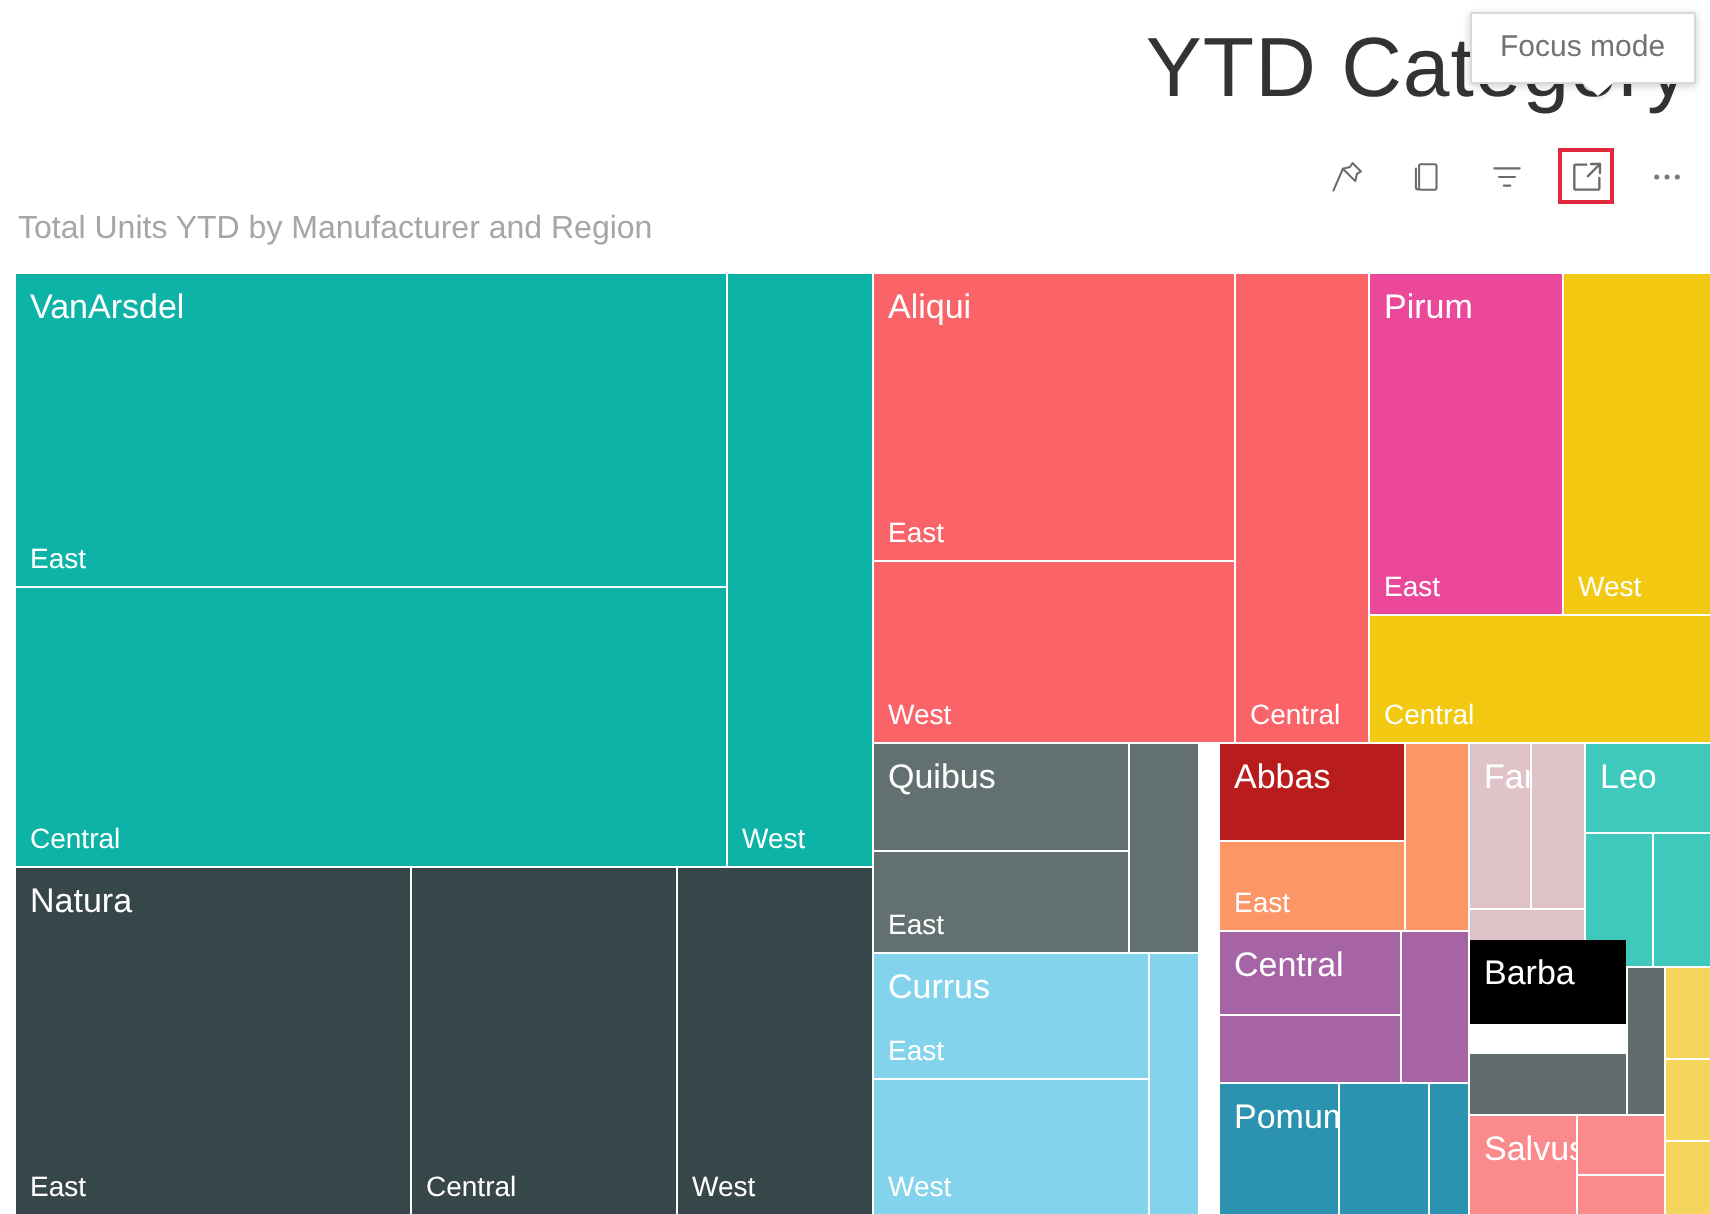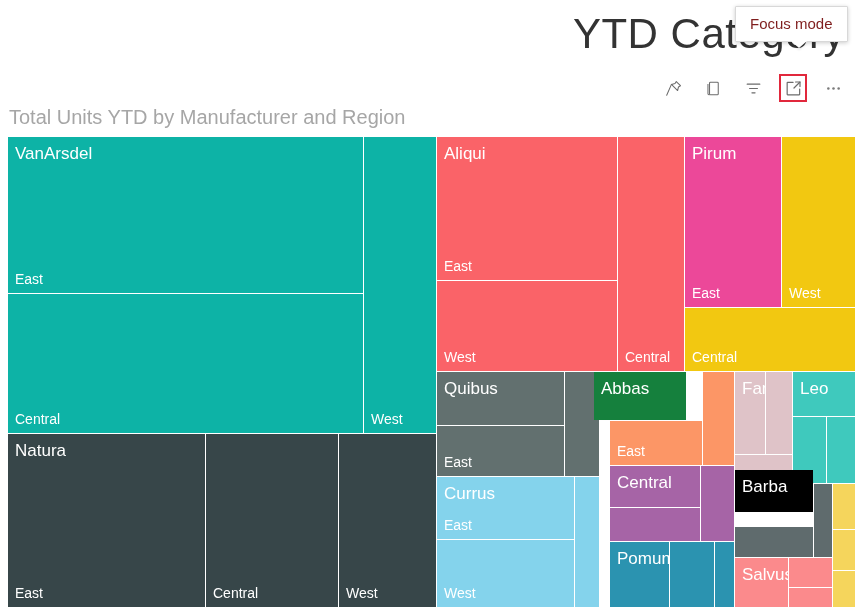--- a/index.html
+++ b/index.html
@@ -34,21 +34,21 @@
   
   #focus-tooltip {
     position: absolute;
     left: 735px;
     top: 6px;
     background: #ffffff;
     border: 1px solid #d8d8d8;
     box-shadow: 0 1px 4px rgba(0,0,0,0.20);
     padding: 8px 14px 9px 14px;
     font-size: 15px;
-    color: #7f1d1d;
+    color: #737373;
     white-space: nowrap;
     z-index: 40;
     border-radius: 1px;
   }
   #focus-tooltip .tip-arrow {
     position: absolute;
     left: 55px;
     bottom: -7px;
     width: 0; height: 0;
     border-left: 8px solid transparent;
@@ -77,21 +77,21 @@
     padding: 0;
   }
   .tb-btn svg { display: block; }
   #btn-focus-mode { border-color: #e1283c; }
 
   
   #chart-subtitle {
     position: absolute;
     left: 9px;
     top: 106px;
-    font-size: 20px;
+    font-size: 16px;
     color: #a6a6a6;
     font-weight: 400;
     white-space: nowrap;
   }
 
   
   #treemap {
     position: absolute;
     left: 8px;
     top: 137px;
@@ -233,21 +233,21 @@
       </div>
       <div class="tile" style="left: 557px; top: 235px; width: 34px; height: 104px; background: rgb(98, 112, 111);"></div>
       <div class="tile" style="left: 429px; top: 340px; width: 137px; height: 62px; background: rgb(132, 211, 236); text-decoration: underline;">
         <span class="tile-label lbl-top">Currus</span>
         <span class="tile-label lbl-bot">East</span>
       </div>
       <div class="tile" style="left: 429px; top: 403px; width: 137px; height: 67px; background: rgb(132, 211, 236);">
         <span class="tile-label lbl-bot">West</span>
       </div>
       <div class="tile" style="left: 567px; top: 340px; width: 24px; height: 130px; background: rgb(132, 211, 236);"></div>
-      <div class="tile" style="left: 586px; top: 235px; width: 92px; height: 48px; background: #15803d;">
+      <div class="tile" style="left: 602px; top: 235px; width: 92px; height: 48px; background: #b91c1c;">
         <span class="tile-label lbl-top">Abbas</span>
       </div>
       <div class="tile" style="left: 602px; top: 284px; width: 92px; height: 44px; background: rgb(252, 150, 102);">
         <span class="tile-label lbl-bot">East</span>
       </div>
       <div class="tile" style="left: 695px; top: 235px; width: 31px; height: 93px; background: rgb(252, 150, 102);"></div>
       <div class="tile" style="left: 602px; top: 329px; width: 90px; height: 41px; background: rgb(166, 100, 166);">
         <span class="tile-label lbl-top">Central</span>
       </div>
       <div class="tile" style="left: 602px; top: 371px; width: 90px; height: 33px; background: rgb(166, 100, 166);"></div>

